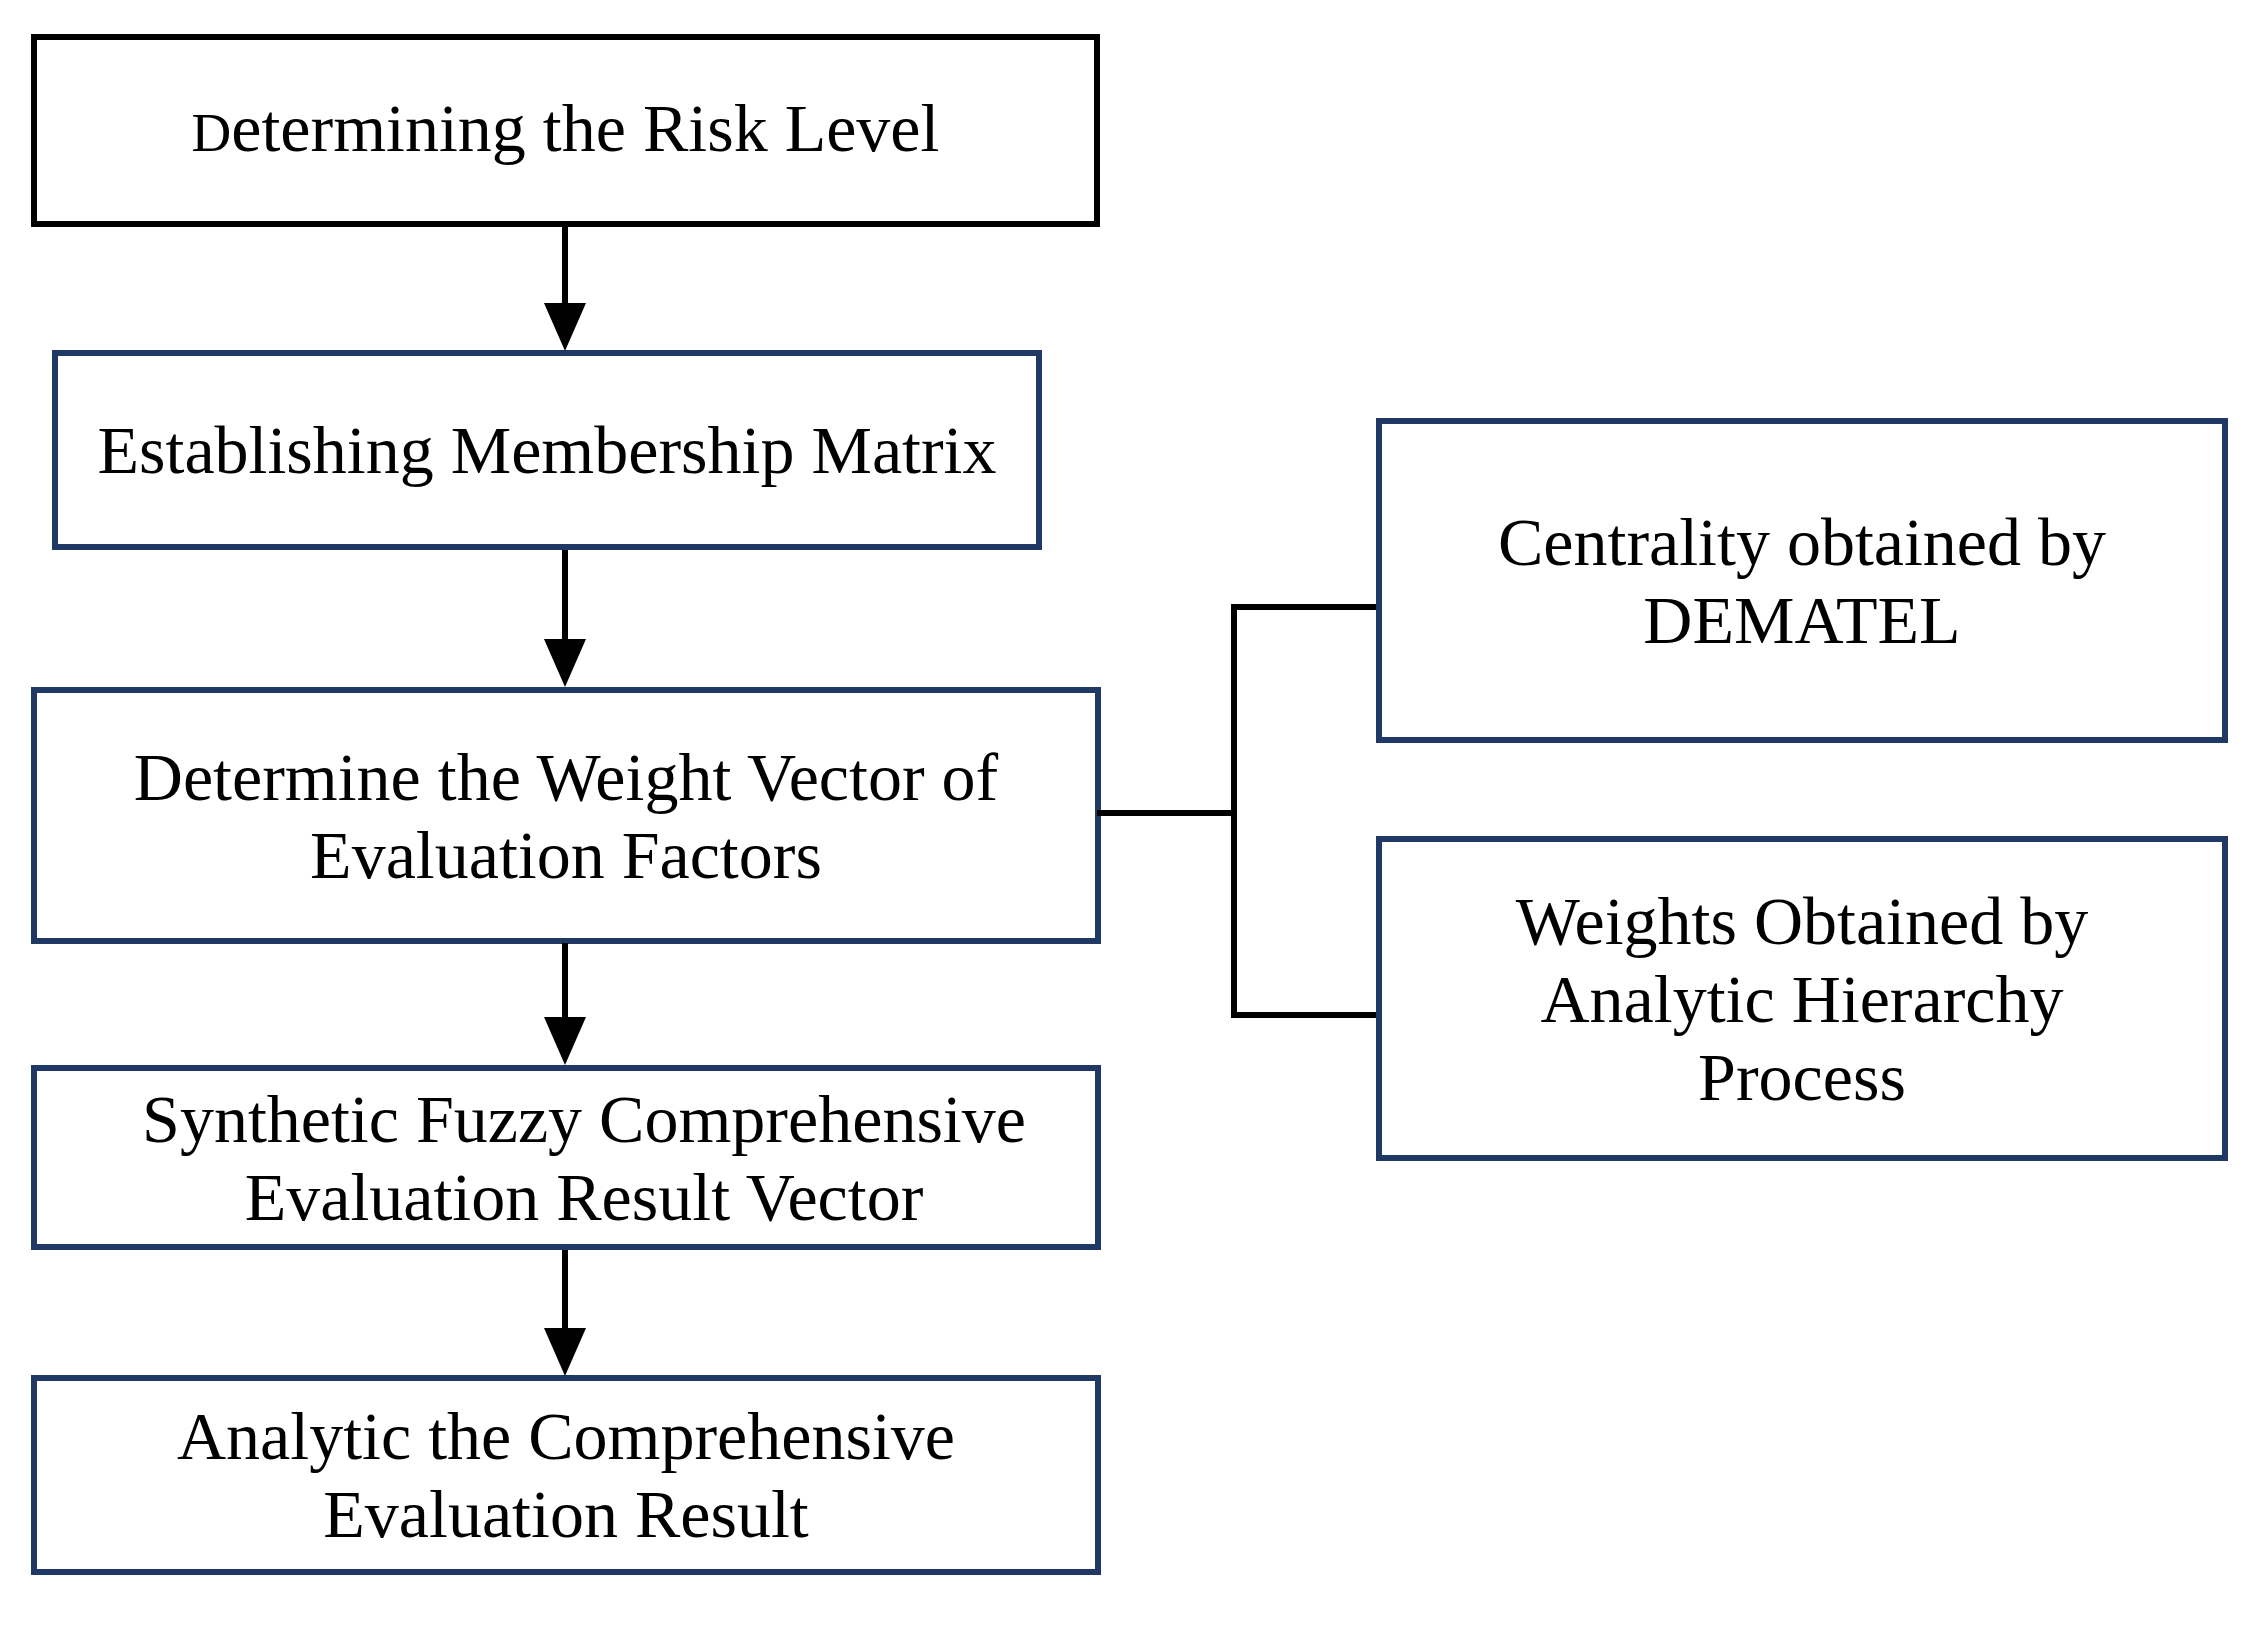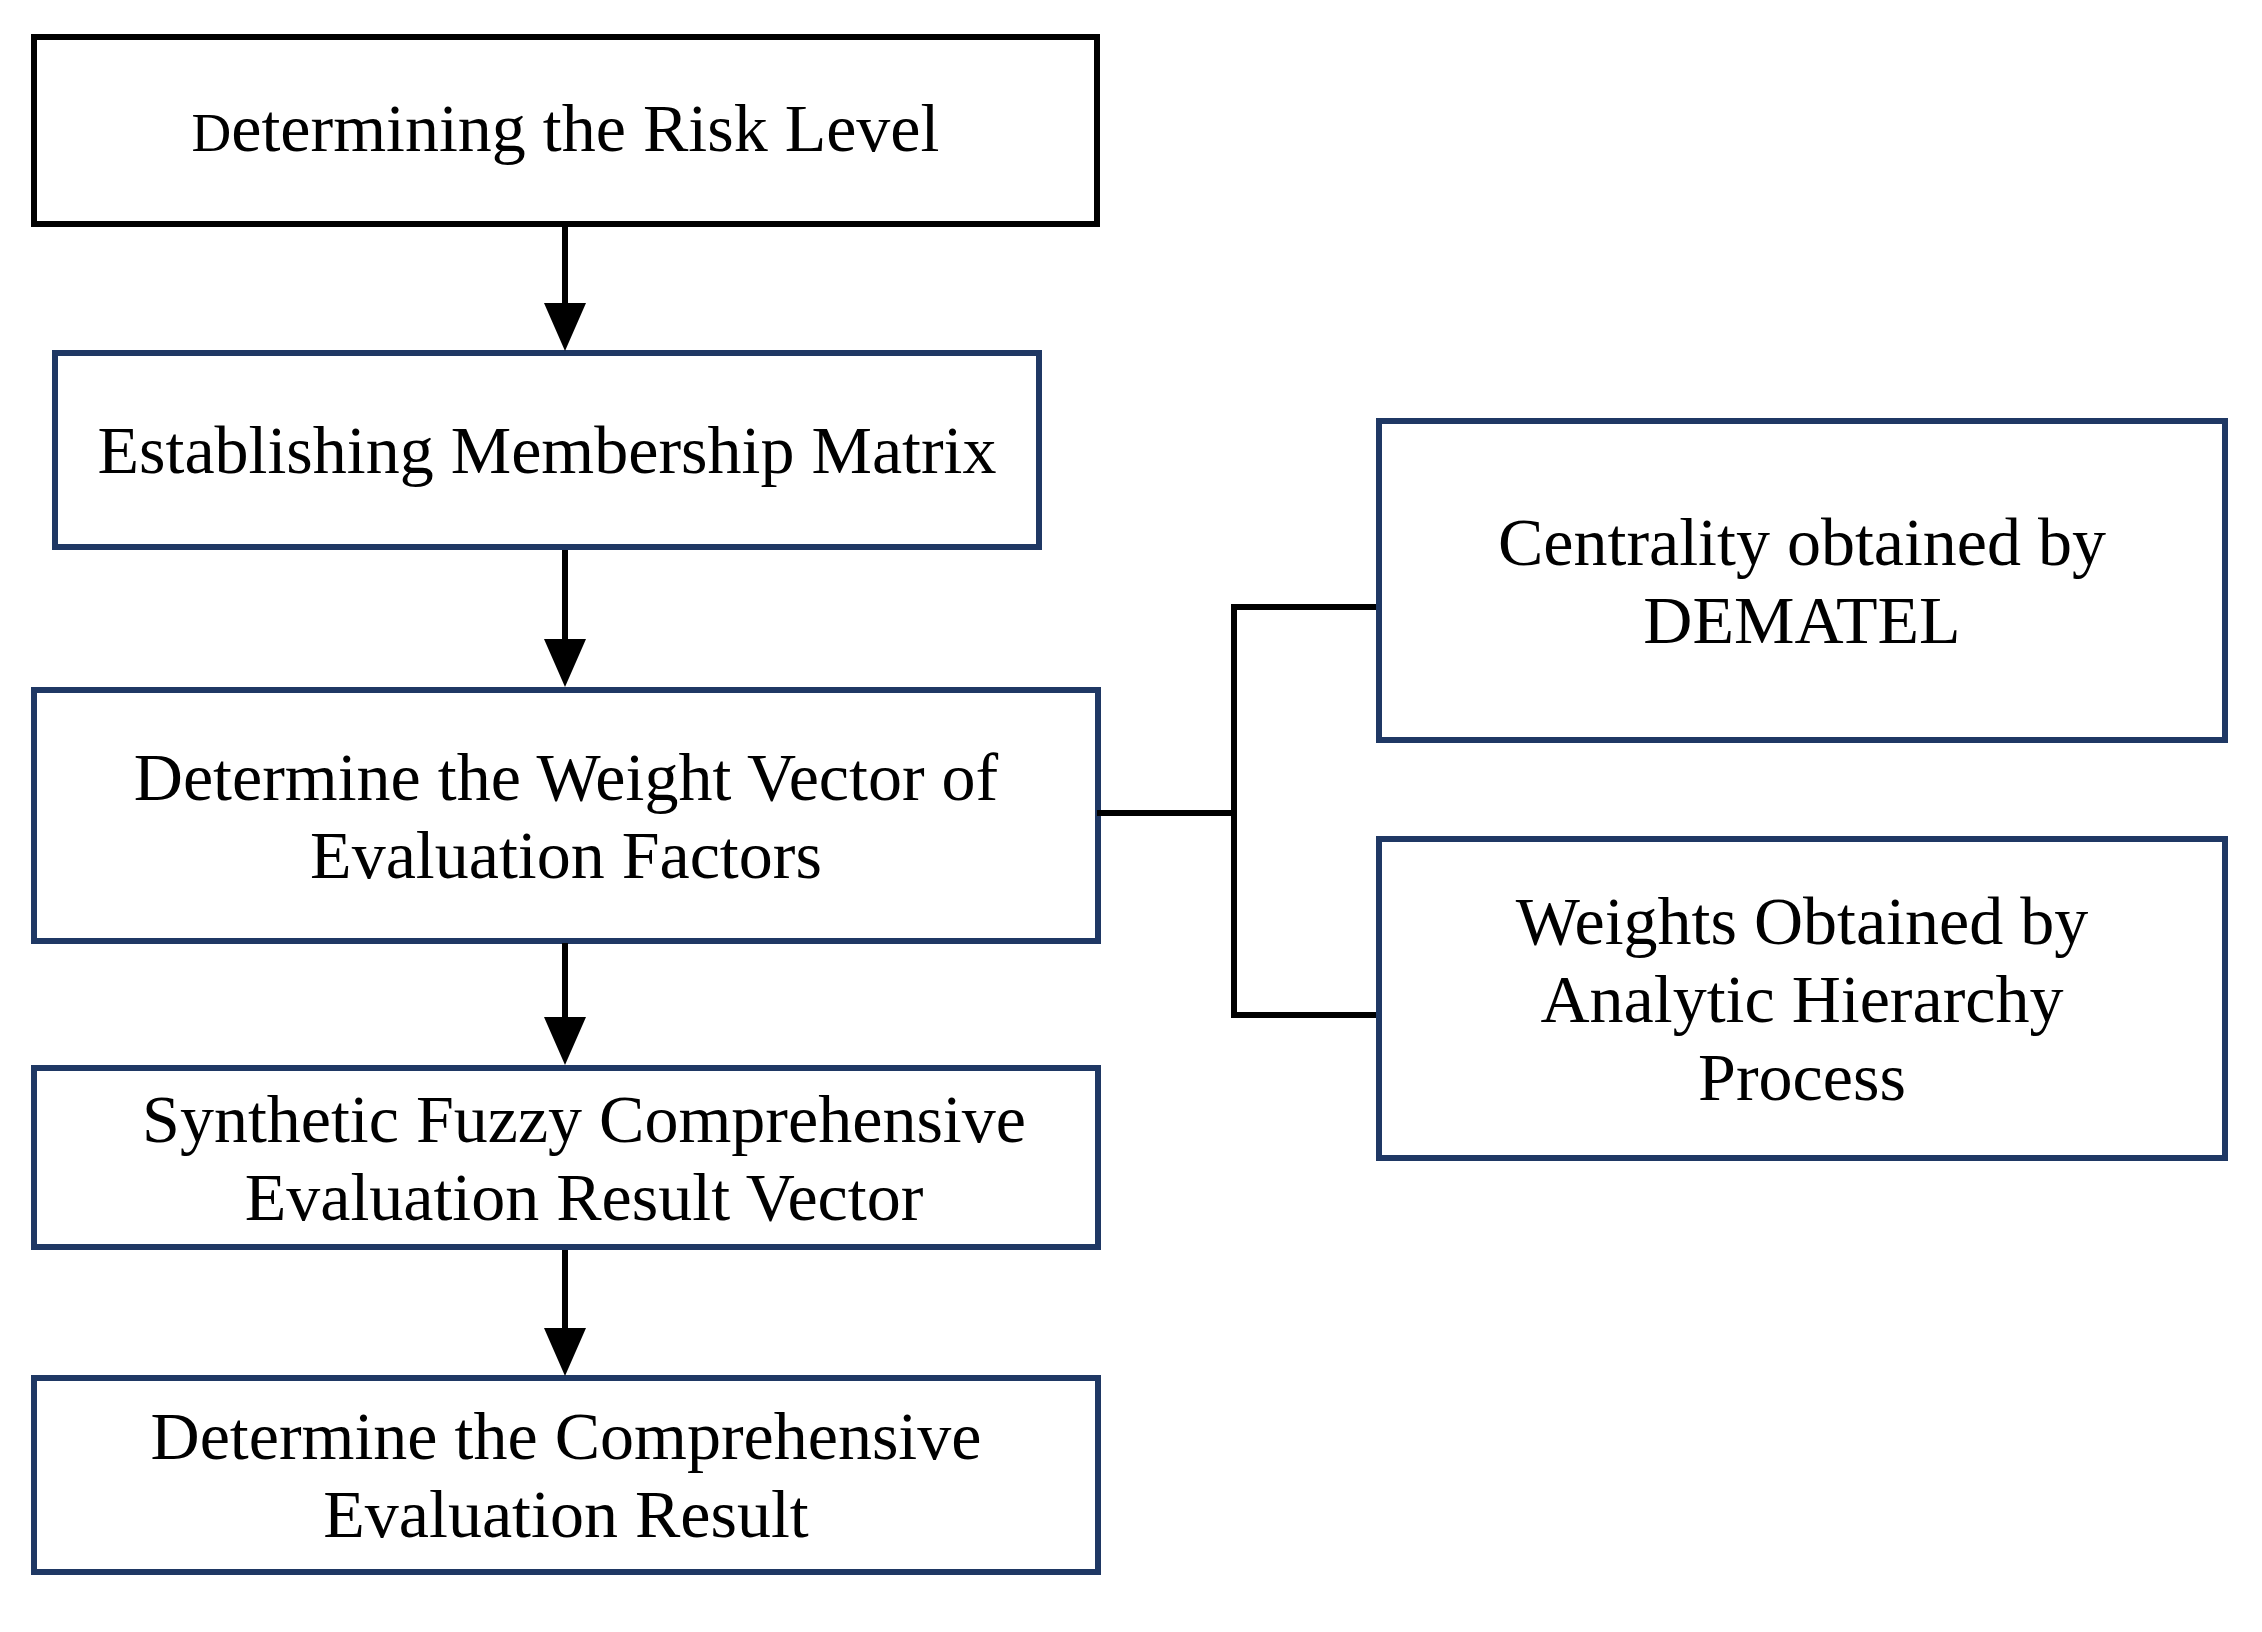--- a/index.html
+++ b/index.html
@@ -78,21 +78,21 @@
     <div class="line">Determine the Weight Vector of</div>
     <div class="line">Evaluation Factors</div>
   </div>
 
   <div class="box blue-border" style="left:31px; top:1065px; width:1070px; height:185px;padding-left:36px;">
     <div class="line">Synthetic Fuzzy Comprehensive</div>
     <div class="line">Evaluation Result Vector</div>
   </div>
 
   <div class="box blue-border" style="left:31px; top:1375px; width:1070px; height:200px;">
-    <div class="line">Determine the Comprehensive</div>
+    <div class="line">Analytic the Comprehensive</div>
     <div class="line">Evaluation Result</div>
   </div>
 
   <div class="box blue-border" style="left:1376px; top:418px; width:852px; height:325px;">
     <div class="line">Centrality obtained by</div>
     <div class="line">DEMATEL</div>
   </div>
 
   <div class="box blue-border" style="left:1376px; top:836px; width:852px; height:325px;">
     <div class="line">Weights Obtained by</div>

